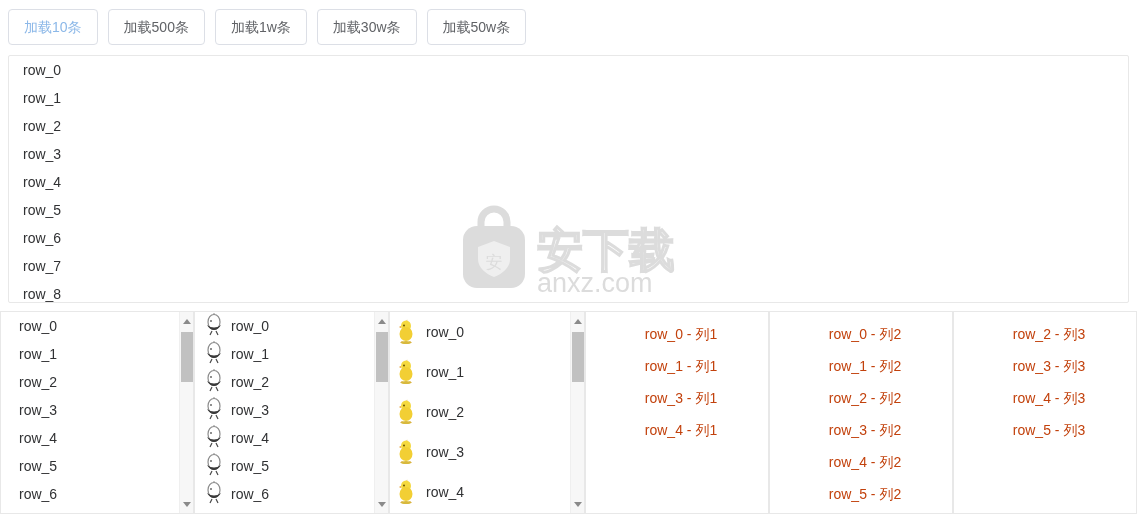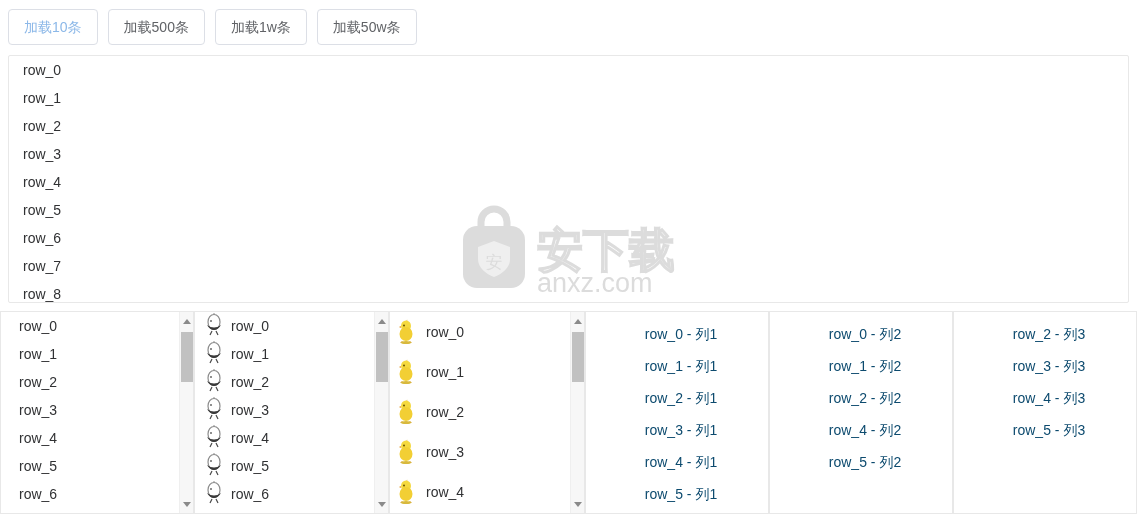--- a/index.html
+++ b/index.html
@@ -163,36 +163,37 @@
     font-size: 14px; color: #303133;
     display: flex; align-items: center;
     white-space: nowrap;
   }
   .panel-c .row .ico { width: 20px; height: 26px; margin-right: 10px; flex: none; }
 
   
   .panel-col { flex: 1 1 0; }
   .panel-col .row {
     height: 32px; line-height: 32px;
-    font-size: 14px; color: #0c4a6e;
+    font-size: 14px; color: #c2410c;
     text-align: center;
     white-space: nowrap;
     margin-left: 8px;
   }
   .panel-col .inner { padding-top: 6px; }
 </style>
 </head>
 <body>
 
 <div id="app">
 
   <div class="toolbar" id="toolbar">
       <button class="btn active">加载10条</button>
       <button class="btn">加载500条</button>
       <button class="btn">加载1w条</button>
+      <button class="btn">加载30w条</button>
       <button class="btn">加载50w条</button>
     </div>
 
   <div class="top-list">
     <div id="top-list-rows">
         <div class="row">row_0</div>
         <div class="row">row_1</div>
         <div class="row">row_2</div>
         <div class="row">row_3</div>
         <div class="row">row_4</div>
@@ -405,30 +406,29 @@
         <div class="arrow down">
             <i></i>
           </div>
       </div>
     </div>
 
     <div id="col-panels" style="display:contents"><div class="panel panel-col">
           <div class="inner">
             <div class="row">row_0 - 列1</div>
             <div class="row">row_1 - 列1</div>
-            <div class="row">row_2 - 列1</div>
             <div class="row">row_3 - 列1</div>
             <div class="row">row_4 - 列1</div>
-            <div class="row">row_5 - 列1</div>
           </div>
         </div><div class="panel panel-col">
           <div class="inner">
             <div class="row">row_0 - 列2</div>
             <div class="row">row_1 - 列2</div>
             <div class="row">row_2 - 列2</div>
+            <div class="row">row_3 - 列2</div>
             <div class="row">row_4 - 列2</div>
             <div class="row">row_5 - 列2</div>
           </div>
         </div><div class="panel panel-col">
           <div class="inner">
             <div class="row">row_2 - 列3</div>
             <div class="row">row_3 - 列3</div>
             <div class="row">row_4 - 列3</div>
             <div class="row">row_5 - 列3</div>
           </div>

